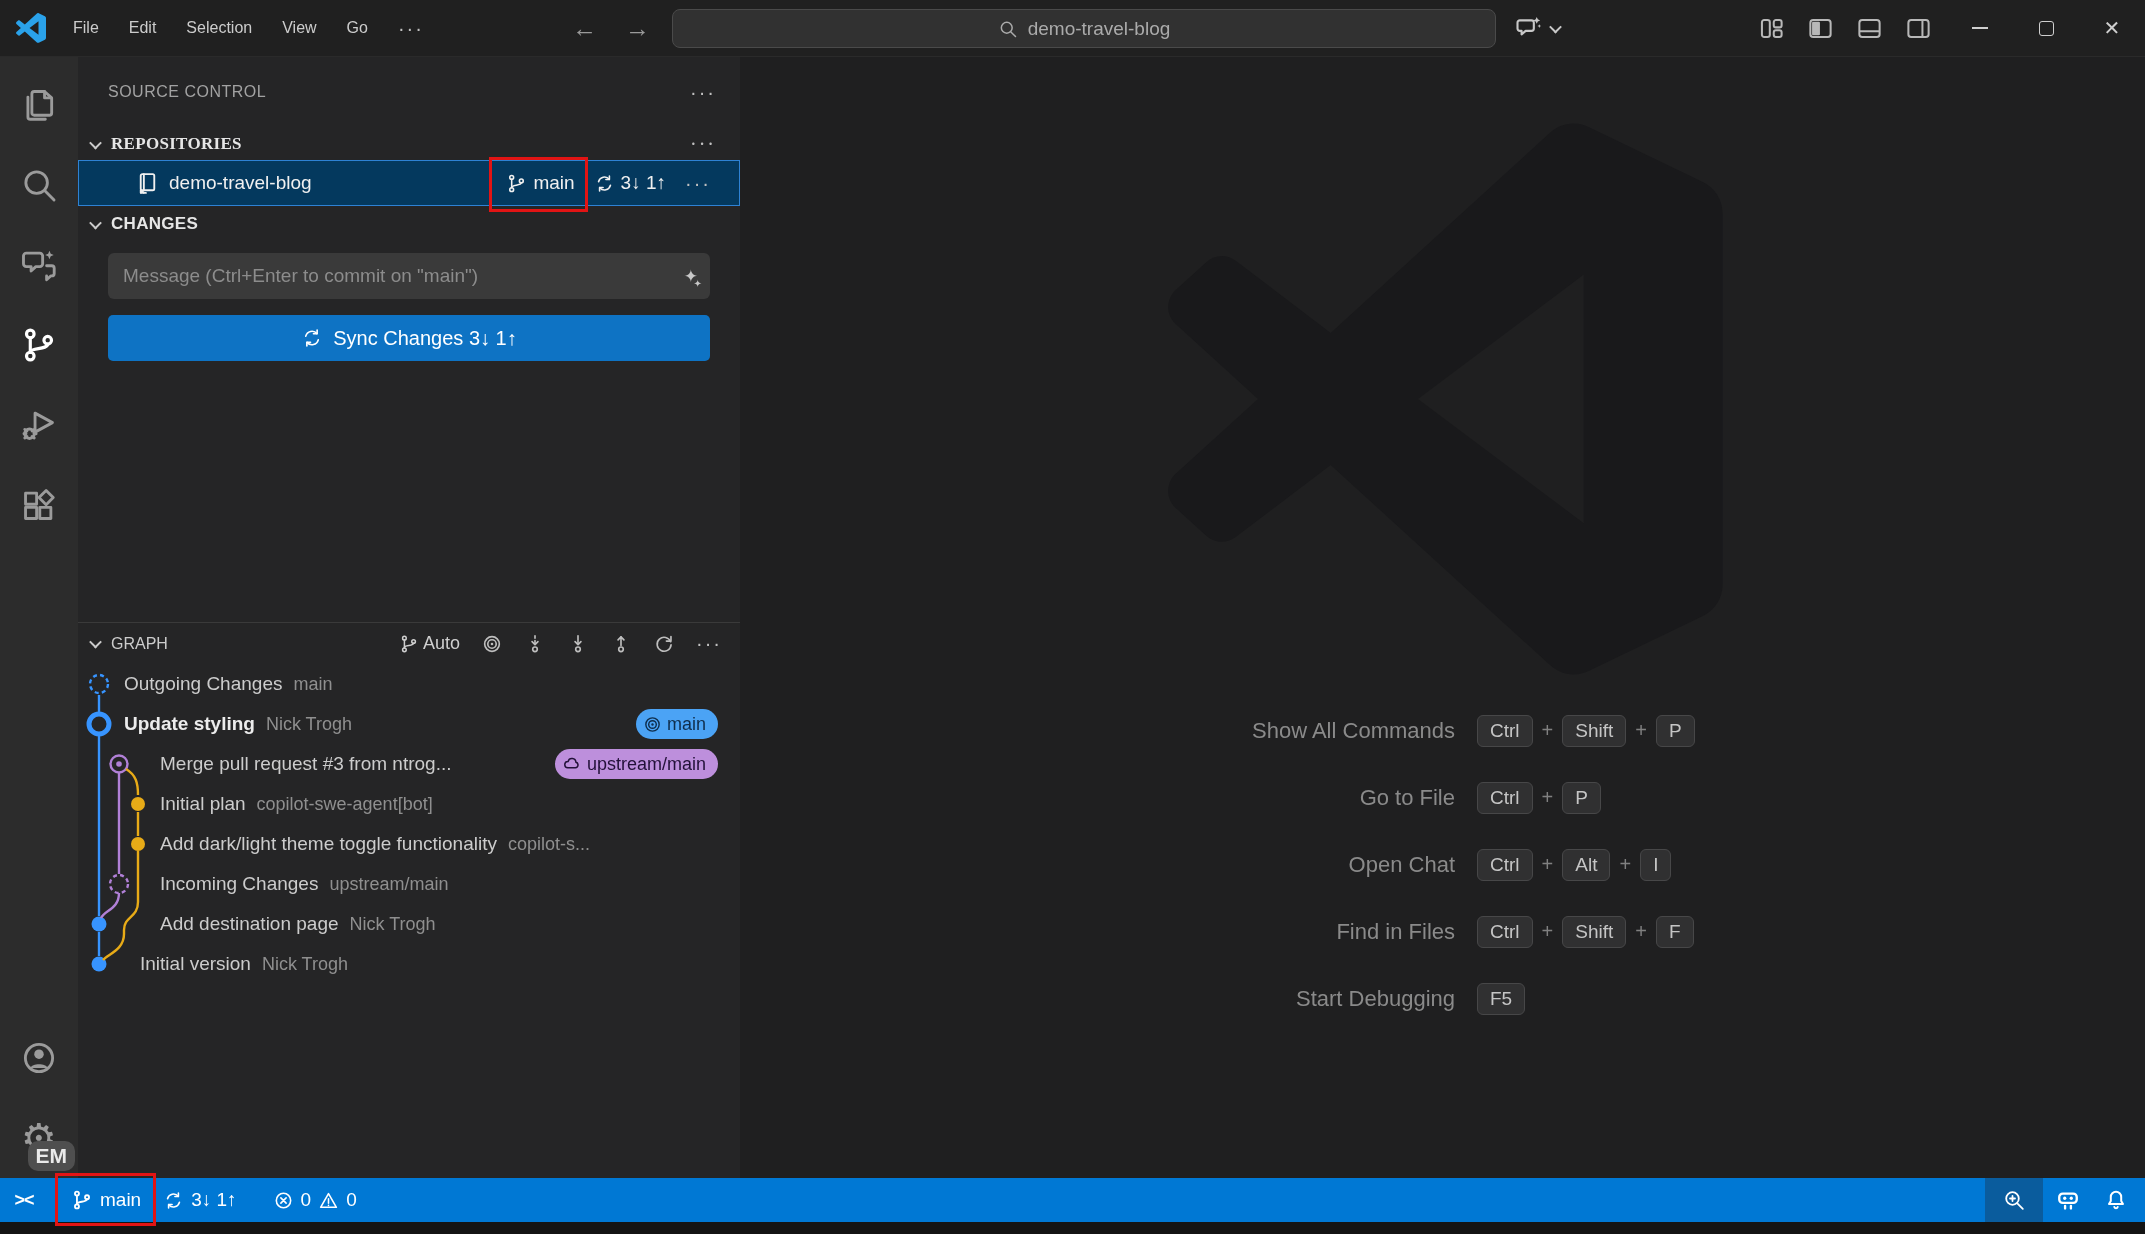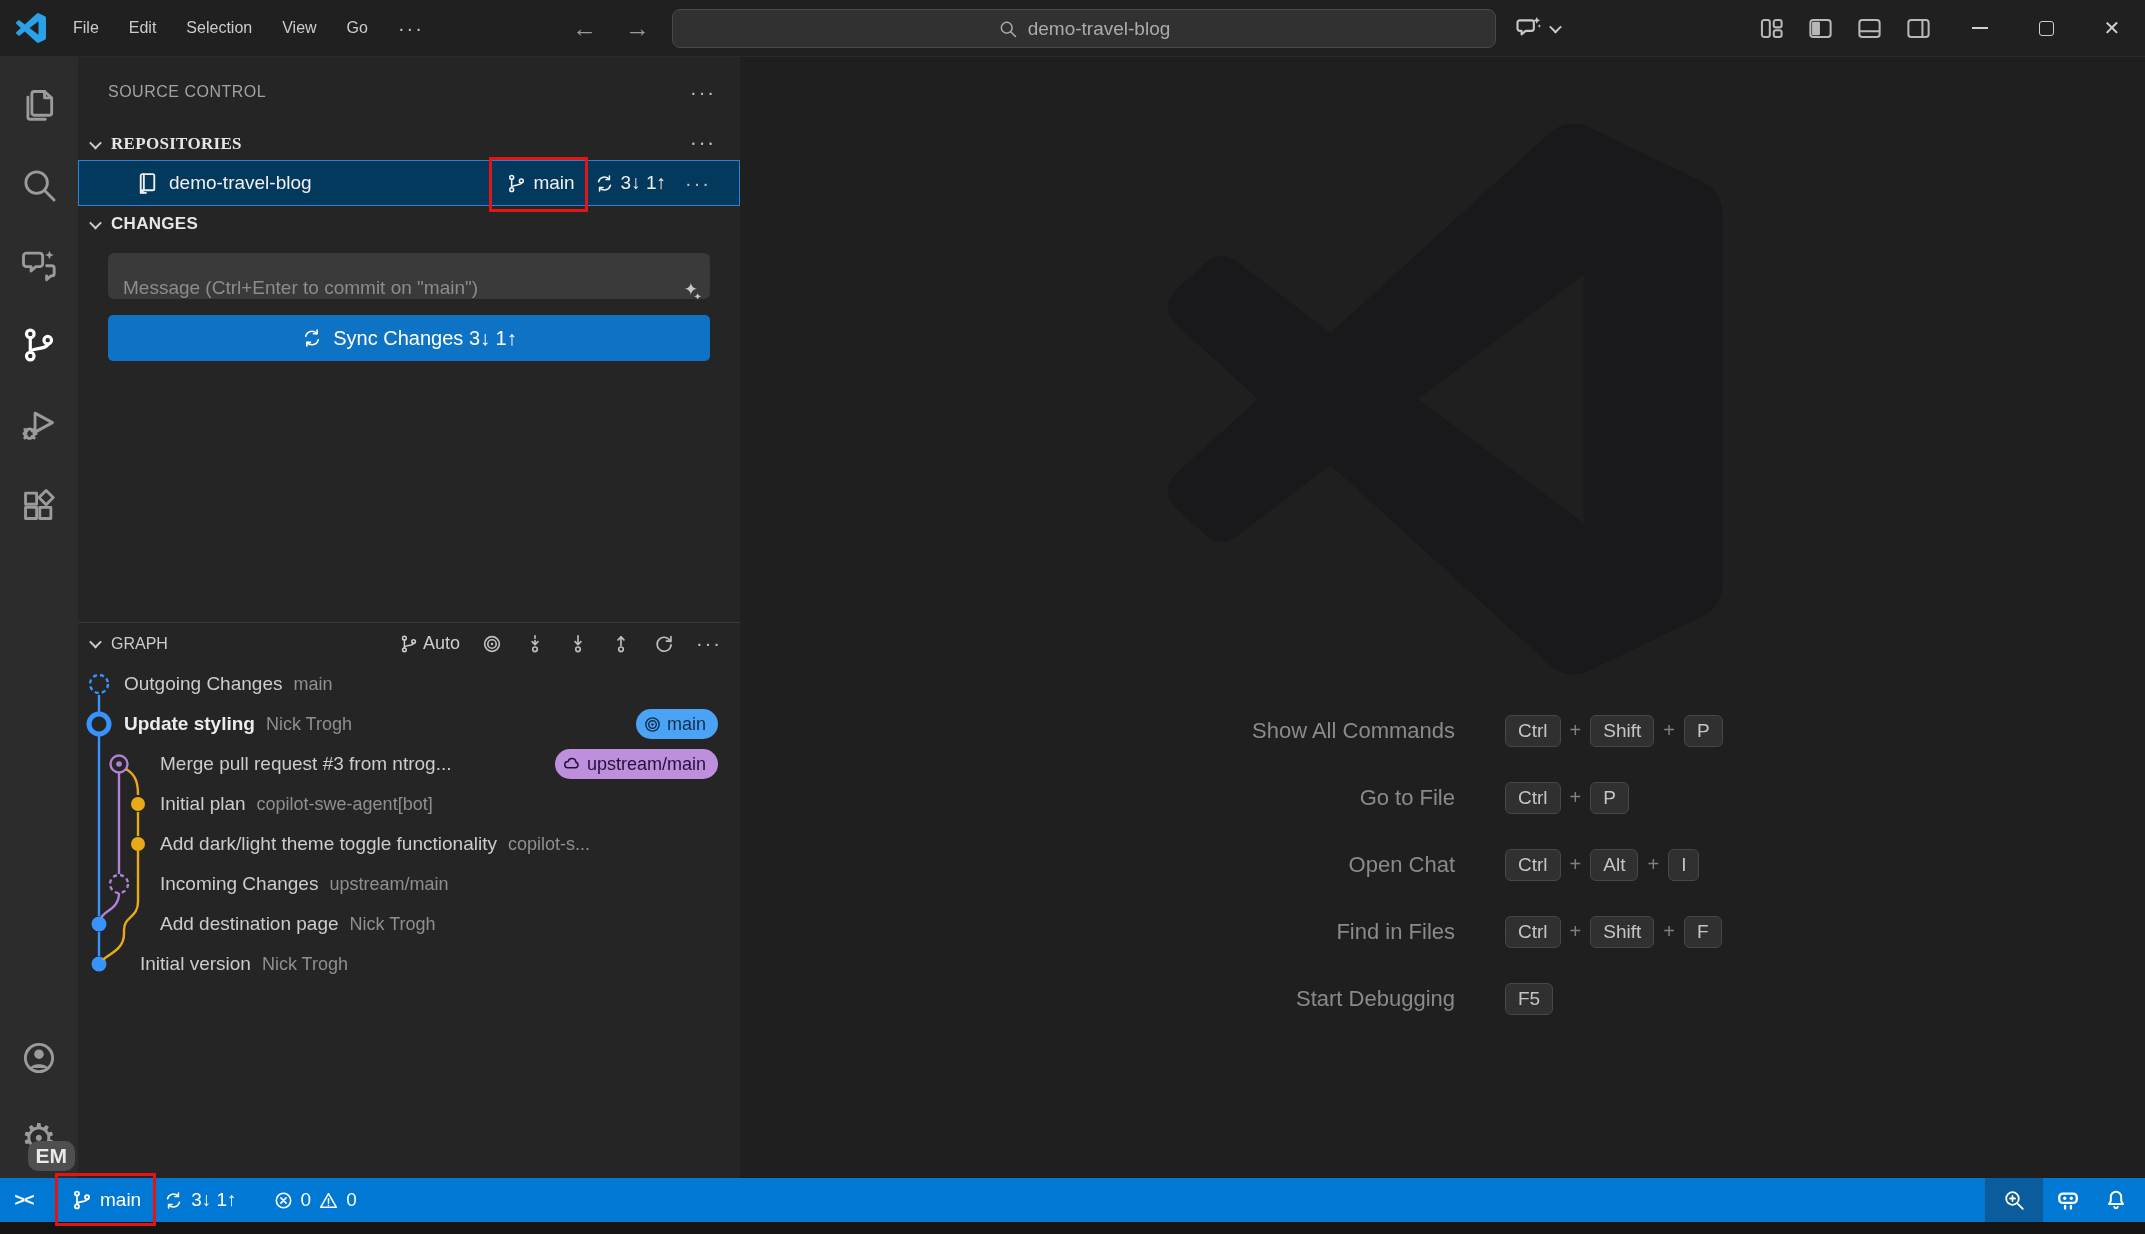--- a/index.html
+++ b/index.html
@@ -57,21 +57,21 @@
   .sh-repos { top:67px;font-family:Liberation Serif, serif; }
   .sh-changes { top:147px; }
 
   .repo-row { position:absolute; top:103px; left:0; width:100%; height:46px; background:#04395e;
     border:1px solid #2e82d4; display:flex; align-items:center; gap:9px; padding:0 28px 0 56px; color:#f0f0f0; }
   .repo-name { font-size:19px; }
   .row-right { margin-left:auto; display:flex; align-items:center; gap:19px; }
   .branch-ctl, .sync-ctl { display:flex; align-items:center; gap:6px; font-size:19px; color:#f0f0f0; }
 
   .msg-input { position:absolute; top:196px; left:30px; width:602px; height:46px; background:#3a3a3a;
-    border-radius:6px; display:flex; align-items:flex-end; padding:0 12px 0 15px; }
+    border-radius:6px; display:flex; align-items:center; padding:0 12px 0 15px; }
   .msg-input input { flex:1; background:transparent; border:none; outline:none; color:#cccccc; font-size:19px;
     font-family:"Liberation Sans","DejaVu Sans",sans-serif; }
   .msg-input input::placeholder { color:#8c8c8c; }
   .sparkle { color:#c8c8c8; font-size:17px; position:relative; font-family:"DejaVu Sans",sans-serif; }
   .sparkle .small { font-size:10px; position:absolute; right:-4px; bottom:-3px; }
 
   .sync-btn { position:absolute; top:258px; left:30px; width:602px; height:46px; background:#0e73c4;
     border:none; border-radius:5px; color:#ffffff; font-size:20px; display:flex; align-items:center;
     justify-content:center; gap:10px; font-family:"Liberation Sans","DejaVu Sans",sans-serif; cursor:pointer; }
 
@@ -88,21 +88,21 @@
   .gr-meta { font-size:18px; color:#8f8f8f; white-space:nowrap; }
   .pill { position:absolute; right:22px; top:5px; height:30px; border-radius:15px; display:flex;
     align-items:center; gap:5px; padding:0 12px 0 7px; font-size:18px; }
   .pill.blue { background:#4ba3f5; color:#0f2e4d; }
   .pill.purple { background:#bd8fdc; color:#231139; }
 
   
   .editor { position:relative; flex:1; background:#1f1f20; overflow:hidden; }
   .watermark { position:absolute; left:415px; top:65px; width:580px; height:555px; fill:#19191b; }
   .shortcuts { position:absolute; left:0; top:640px; width:100%; }
-  .shortcut-row { height:67px; display:flex; align-items:center;gap:28px; }
+  .shortcut-row { height:67px; display:flex; align-items:center; }
   .shortcut-label { width:715px; text-align:right; font-size:22px; color:#8a8a8a; }
   .shortcut-keys { display:flex; align-items:center; gap:9px; margin-left:22px; }
   .key-chip { background:#303031; border:1px solid #474748; border-radius:6px; padding:4px 12px;
     font-size:19px; color:#c5c5c5; min-width:20px; text-align:center; }
   .plus { color:#808080; font-size:20px; }
 
   
   .statusbar { height:44px; background:#0078d4; color:#ffffff; display:flex; align-items:center;
     font-size:19px; }
   .sb-item { display:flex; align-items:center; gap:7px; padding:0 11px; height:100%; }

